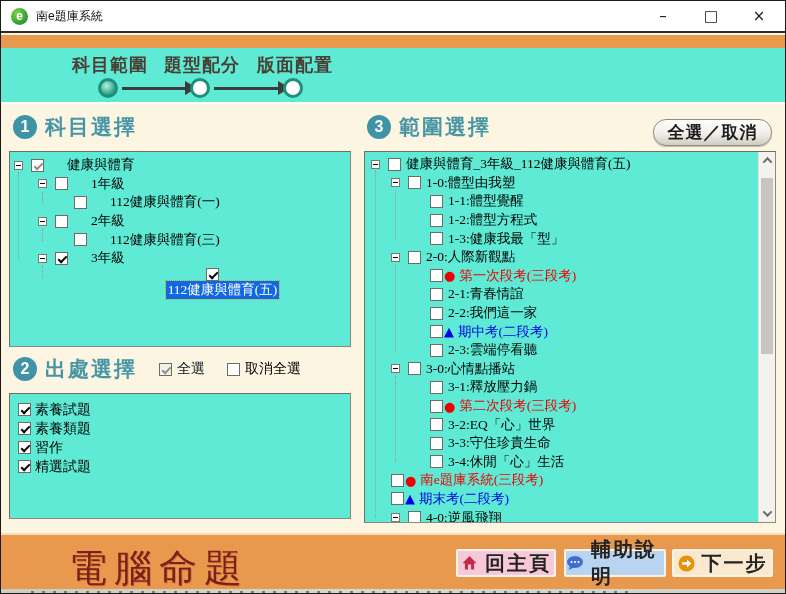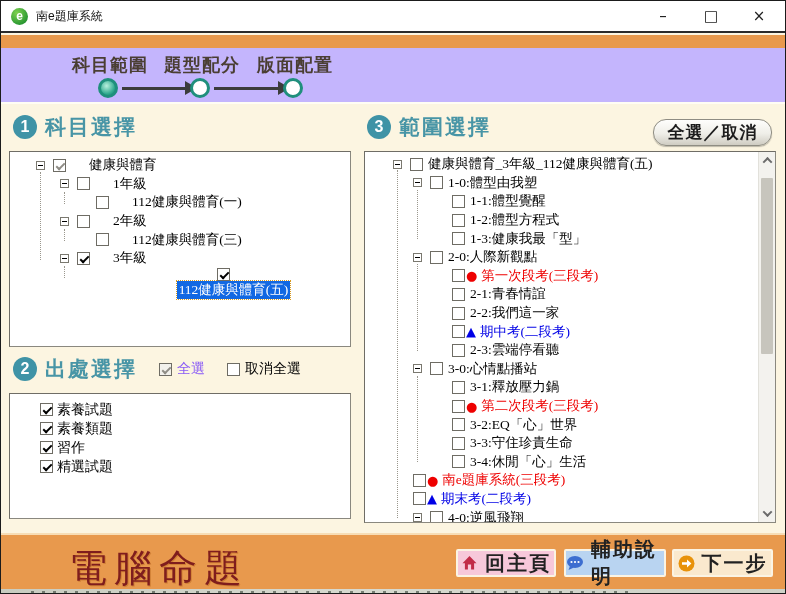--- a/index.html
+++ b/index.html
@@ -16,36 +16,36 @@
     background:radial-gradient(circle at 35% 30%, #7fd24f, #2c9a33 70%, #15701f);
     margin:0 8px 0 10px; color:#fff; font-weight:bold; font-size:12px;
     display:flex; align-items:center; justify-content:center; line-height:1; }
   .win-title { font-size:12px; color:#111; }
   .win-controls { margin-left:auto; display:flex; align-items:center; gap:28px; padding-right:16px; }
   .win-btn { font-size:15px; color:#222; width:20px; text-align:center; cursor:default;
     font-family:"DejaVu Sans", sans-serif; }
   
   .orange-bar { position:absolute; left:0; top:34px; width:100%; height:13px; background:#E8994D; }
   .steps-strip { position:absolute; left:0; top:47px; width:100%; height:56px;
-    background:#c4b5fd; border-bottom:2px solid #FFFDF4; }
+    background:#5eead4; border-bottom:2px solid #FFFDF4; }
   .step-label { position:absolute; top:5px; font-size:18px; font-weight:bold; color:#4A3E33; letter-spacing:1px; }
   .step-circle { position:absolute; top:30px; width:20px; height:20px; border-radius:50%;
     background:#fff; border:3px solid #1F8F7C; }
   .step-circle.filled { background:radial-gradient(circle at 40% 35%, #b9f0de, #2FA98E 65%, #137c69); }
   .step-arrow { position:absolute; top:39px; height:3px; background:#3c3c3c; }
   .step-arrow::after { content:""; position:absolute; right:-11px; top:-6px;
     border-left:12px solid #3c3c3c; border-top:7px solid transparent; border-bottom:7px solid transparent; }
   
   .sect-head { position:absolute; display:flex; align-items:center; }
   .num-badge { width:24px; height:24px; border-radius:50%; background:#3F93A6; color:#fff;
     font-size:16px; font-weight:bold; display:flex; align-items:center; justify-content:center; margin-right:8px; }
   .sect-title { font-size:21px; font-weight:bold; color:#4895A6; letter-spacing:2px; }
   
-  .panel-box { position:absolute; background:#ffffff; border:1px solid #8a887f;
-    border-top-color:#6f6d66; border-left-color:#6f6d66; overflow:hidden;padding-left:22px; }
+  .panel-box { position:absolute; background:#5eead4; border:1px solid #8a887f;
+    border-top-color:#6f6d66; border-left-color:#6f6d66; overflow:hidden; }
   
   .tree { position:relative; width:100%; height:100%;
     font-family:"Liberation Serif", serif; font-size:13.5px; color:#000; }
   .trow { display:flex; align-items:center; height:18.6px; position:relative; white-space:nowrap; }
   .expander { width:9px; height:9px; border:1px solid #7a786f; background:#fff;
     position:relative; flex:0 0 auto; margin-right:8px; }
   .expander::after { content:""; position:absolute; left:1px; right:1px; top:3px; height:1px; background:#000; }
   .ckbox { width:13px; height:13px; border:1px solid #6e6c64; background:#fff; position:relative; flex:0 0 auto; }
   .ckbox.on::after, .ckbox.partial::after { content:""; position:absolute; left:2px; top:3px;
     width:7px; height:3px; border-left:2px solid #000; border-bottom:2px solid #000; transform:rotate(-45deg); }
@@ -60,21 +60,21 @@
   .vguide { position:absolute; border-left:1px dotted #9a978d; width:0; }
   
   .src-list { position:relative; padding:6px 0 0 8px;
     font-family:"Liberation Serif", serif; font-size:14px; }
   .src-row { display:flex; align-items:center; height:19px; }
   .src-row .ckbox { margin-right:4px; }
   
   .hdr-ck { display:flex; align-items:center; font-family:"Liberation Serif", serif;
     font-size:14px; margin-left:22px; }
   .hdr-ck .ckbox { margin-right:5px; }
-  .hdr-ck.disabled { color:#8b5cf6; }
+  .hdr-ck.disabled { color:#0f172a; }
   .hdr-ck.disabled .ckbox { background:#f2f1ec; }
   .hdr-ck.disabled .ckbox::after { border-color:#8f8d86; }
   
   .pill-btn { position:absolute; left:652px; top:118px; width:119px; height:27px;
     border-radius:13px; border:1px solid #8f8d83;
     background:linear-gradient(#FEFEFC, #EFEEE8 55%, #CFCCC2);
     font-size:17px; font-weight:bold; color:#1c1c1c; letter-spacing:1px;
     display:flex; align-items:center; justify-content:center;
     box-shadow:0 1px 1px rgba(0,0,0,.25); }
   

